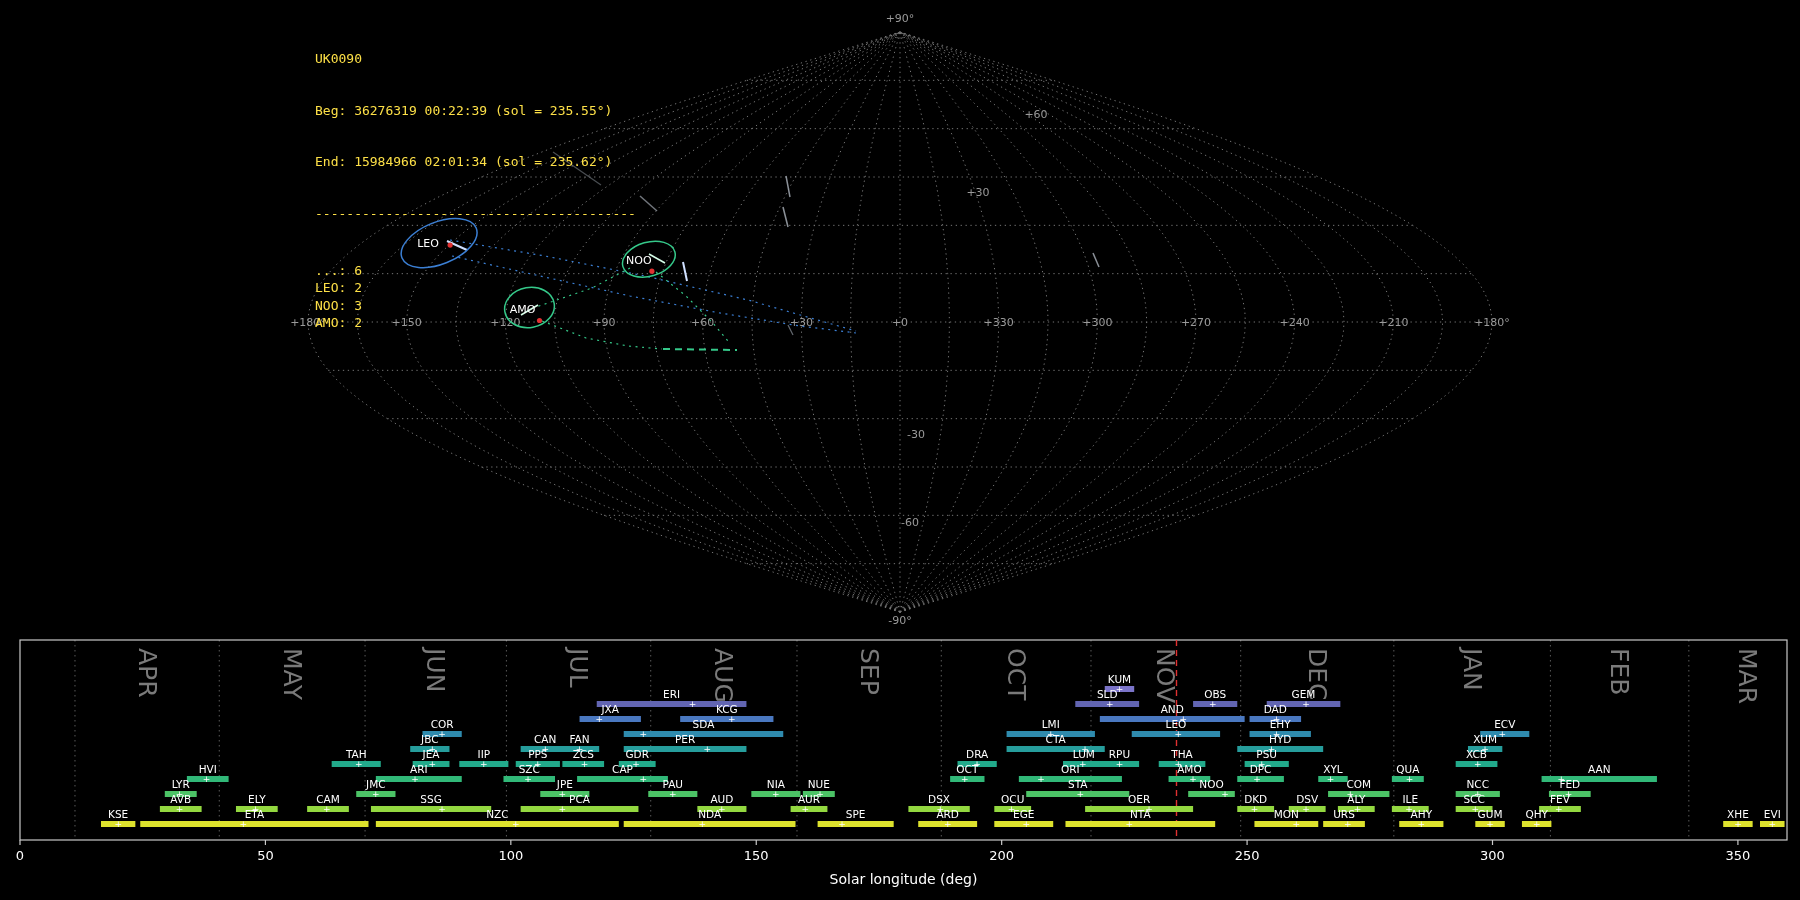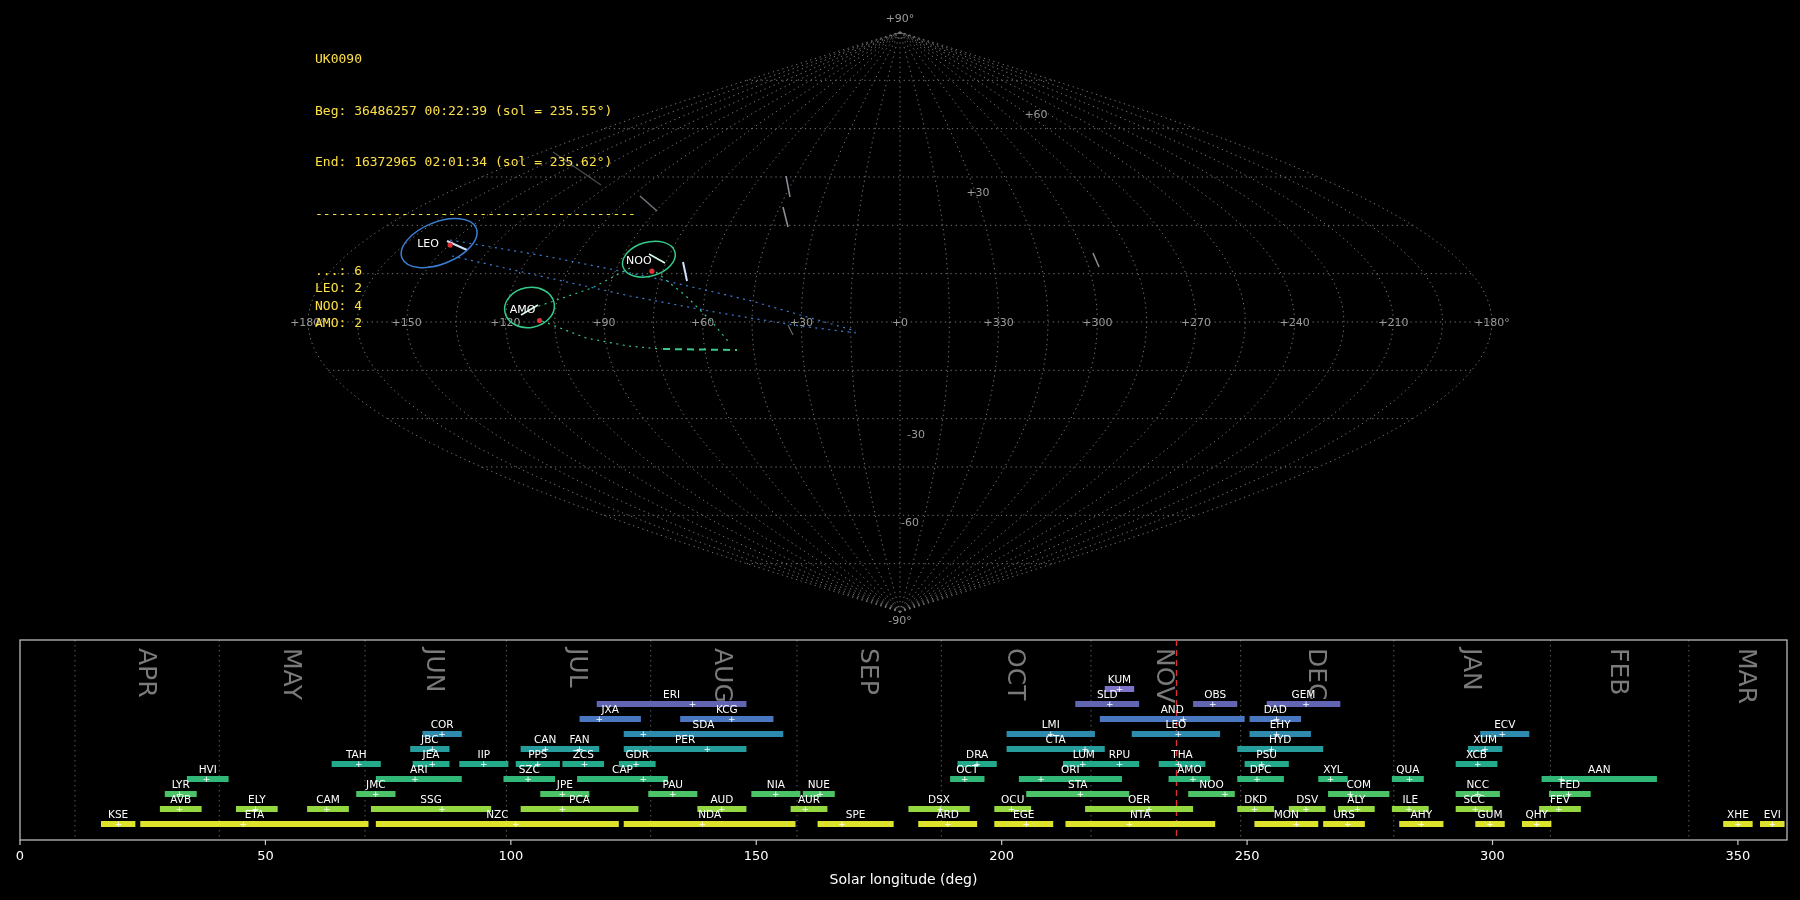--- a/index.html
+++ b/index.html
@@ -7,24 +7,24 @@
   #plot{position:absolute;left:0;top:0;}
   #info{position:absolute;left:315px;top:16px;color:#fde047;font:13px/1.32 "DejaVu Sans Mono",monospace;white-space:pre;z-index:2;}
   #counts{margin-top:6px;}
   text{font-family:"DejaVu Sans","Liberation Sans",sans-serif;}
 </style>
 </head>
 <body>
 
 <div id="info">
   <div>UK0090</div>
-  <div>Beg: 36486257 00:22:39 (sol = 235.55°)</div>
-  <div>End: 16372965 02:01:34 (sol = 235.62°)</div>
+  <div>Beg: 36276319 00:22:39 (sol = 235.55°)</div>
+  <div>End: 15984966 02:01:34 (sol = 235.62°)</div>
   <div>-----------------------------------------</div>
-  <div id="counts"><div>...: 6</div><div>LEO: 2</div><div>NOO: 4</div><div>AMO: 2</div></div>
+  <div id="counts"><div>...: 6</div><div>LEO: 2</div><div>NOO: 3</div><div>AMO: 2</div></div>
 </div>
 
 <svg id="plot" width="1800" height="900" viewBox="0 0 1800 900">
     <g stroke="#8a8a8a" fill="none" stroke-width="1" stroke-dasharray="1.3 3.6" opacity="0.85">
       <polyline points="900.0,612.0 931.0,602.3 961.9,592.7 992.6,583.0 1023.1,573.3 1053.2,563.7 1082.9,554.0 1112.2,544.3 1140.8,534.7 1168.8,525.0 1196.0,515.3 1222.4,505.7 1248.0,496.0 1272.6,486.3 1296.1,476.7 1318.6,467.0 1339.9,457.3 1360.1,447.7 1378.9,438.0 1396.5,428.3 1412.7,418.7 1427.5,409.0 1440.8,399.3 1452.7,389.7 1463.0,380.0 1471.8,370.3 1479.1,360.7 1484.7,351.0 1488.8,341.3 1491.2,331.7 1492.0,322.0 1491.2,312.3 1488.8,302.7 1484.7,293.0 1479.1,283.3 1471.8,273.7 1463.0,264.0 1452.7,254.3 1440.8,244.7 1427.5,235.0 1412.7,225.3 1396.5,215.7 1378.9,206.0 1360.1,196.3 1339.9,186.7 1318.6,177.0 1296.1,167.3 1272.6,157.7 1248.0,148.0 1222.4,138.3 1196.0,128.7 1168.8,119.0 1140.8,109.3 1112.2,99.7 1082.9,90.0 1053.2,80.3 1023.1,70.7 992.6,61.0 961.9,51.3 931.0,41.7 900.0,32.0"></polyline>
       <polyline points="900.0,612.0 928.4,602.3 956.7,592.7 984.9,583.0 1012.8,573.3 1040.5,563.7 1067.7,554.0 1094.5,544.3 1120.7,534.7 1146.4,525.0 1171.3,515.3 1195.6,505.7 1219.0,496.0 1241.5,486.3 1263.1,476.7 1283.7,467.0 1303.3,457.3 1321.7,447.7 1339.0,438.0 1355.1,428.3 1370.0,418.7 1383.5,409.0 1395.8,399.3 1406.6,389.7 1416.1,380.0 1424.2,370.3 1430.8,360.7 1436.0,351.0 1439.7,341.3 1441.9,331.7 1442.7,322.0 1441.9,312.3 1439.7,302.7 1436.0,293.0 1430.8,283.3 1424.2,273.7 1416.1,264.0 1406.6,254.3 1395.8,244.7 1383.5,235.0 1370.0,225.3 1355.1,215.7 1339.0,206.0 1321.7,196.3 1303.3,186.7 1283.7,177.0 1263.1,167.3 1241.5,157.7 1219.0,148.0 1195.6,138.3 1171.3,128.7 1146.4,119.0 1120.7,109.3 1094.5,99.7 1067.7,90.0 1040.5,80.3 1012.8,70.7 984.9,61.0 956.7,51.3 928.4,41.7 900.0,32.0"></polyline>
       <polyline points="900.0,612.0 925.8,602.3 951.6,592.7 977.2,583.0 1002.6,573.3 1027.7,563.7 1052.4,554.0 1076.8,544.3 1100.7,534.7 1124.0,525.0 1146.7,515.3 1168.7,505.7 1190.0,496.0 1210.5,486.3 1230.1,476.7 1248.8,467.0 1266.6,457.3 1283.4,447.7 1299.1,438.0 1313.7,428.3 1327.2,418.7 1339.6,409.0 1350.7,399.3 1360.6,389.7 1369.2,380.0 1376.5,370.3 1382.6,360.7 1387.3,351.0 1390.6,341.3 1392.7,331.7 1393.3,322.0 1392.7,312.3 1390.6,302.7 1387.3,293.0 1382.6,283.3 1376.5,273.7 1369.2,264.0 1360.6,254.3 1350.7,244.7 1339.6,235.0 1327.2,225.3 1313.7,215.7 1299.1,206.0 1283.4,196.3 1266.6,186.7 1248.8,177.0 1230.1,167.3 1210.5,157.7 1190.0,148.0 1168.7,138.3 1146.7,128.7 1124.0,119.0 1100.7,109.3 1076.8,99.7 1052.4,90.0 1027.7,80.3 1002.6,70.7 977.2,61.0 951.6,51.3 925.8,41.7 900.0,32.0"></polyline>
       <polyline points="900.0,612.0 923.2,602.3 946.4,592.7 969.5,583.0 992.3,573.3 1014.9,563.7 1037.2,554.0 1059.1,544.3 1080.6,534.7 1101.6,525.0 1122.0,515.3 1141.8,505.7 1161.0,496.0 1179.4,486.3 1197.1,476.7 1214.0,467.0 1230.0,457.3 1245.1,447.7 1259.2,438.0 1272.4,428.3 1284.5,418.7 1295.6,409.0 1305.6,399.3 1314.5,389.7 1322.3,380.0 1328.9,370.3 1334.3,360.7 1338.5,351.0 1341.6,341.3 1343.4,331.7 1344.0,322.0 1343.4,312.3 1341.6,302.7 1338.5,293.0 1334.3,283.3 1328.9,273.7 1322.3,264.0 1314.5,254.3 1305.6,244.7 1295.6,235.0 1284.5,225.3 1272.4,215.7 1259.2,206.0 1245.1,196.3 1230.0,186.7 1214.0,177.0 1197.1,167.3 1179.4,157.7 1161.0,148.0 1141.8,138.3 1122.0,128.7 1101.6,119.0 1080.6,109.3 1059.1,99.7 1037.2,90.0 1014.9,80.3 992.3,70.7 969.5,61.0 946.4,51.3 923.2,41.7 900.0,32.0"></polyline>
       <polyline points="900.0,612.0 920.7,602.3 941.3,592.7 961.7,583.0 982.1,573.3 1002.1,563.7 1022.0,554.0 1041.4,544.3 1060.5,534.7 1079.2,525.0 1097.3,515.3 1115.0,505.7 1132.0,496.0 1148.4,486.3 1164.1,476.7 1179.1,467.0 1193.3,457.3 1206.7,447.7 1219.3,438.0 1231.0,428.3 1241.8,418.7 1251.7,409.0 1260.5,399.3 1268.5,389.7 1275.4,380.0 1281.2,370.3 1286.0,360.7 1289.8,351.0 1292.5,341.3 1294.1,331.7 1294.7,322.0 1294.1,312.3 1292.5,302.7 1289.8,293.0 1286.0,283.3 1281.2,273.7 1275.4,264.0 1268.5,254.3 1260.5,244.7 1251.7,235.0 1241.8,225.3 1231.0,215.7 1219.3,206.0 1206.7,196.3 1193.3,186.7 1179.1,177.0 1164.1,167.3 1148.4,157.7 1132.0,148.0 1115.0,138.3 1097.3,128.7 1079.2,119.0 1060.5,109.3 1041.4,99.7 1022.0,90.0 1002.1,80.3 982.1,70.7 961.7,61.0 941.3,51.3 920.7,41.7 900.0,32.0"></polyline>
       <polyline points="900.0,612.0 918.1,602.3 936.1,592.7 954.0,583.0 971.8,573.3 989.4,563.7 1006.7,554.0 1023.8,544.3 1040.5,534.7 1056.8,525.0 1072.7,515.3 1088.1,505.7 1103.0,496.0 1117.3,486.3 1131.1,476.7 1144.2,467.0 1156.6,457.3 1168.4,447.7 1179.4,438.0 1189.6,428.3 1199.1,418.7 1207.7,409.0 1215.5,399.3 1222.4,389.7 1228.4,380.0 1233.6,370.3 1237.8,360.7 1241.1,351.0 1243.4,341.3 1244.9,331.7 1245.3,322.0 1244.9,312.3 1243.4,302.7 1241.1,293.0 1237.8,283.3 1233.6,273.7 1228.4,264.0 1222.4,254.3 1215.5,244.7 1207.7,235.0 1199.1,225.3 1189.6,215.7 1179.4,206.0 1168.4,196.3 1156.6,186.7 1144.2,177.0 1131.1,167.3 1117.3,157.7 1103.0,148.0 1088.1,138.3 1072.7,128.7 1056.8,119.0 1040.5,109.3 1023.8,99.7 1006.7,90.0 989.4,80.3 971.8,70.7 954.0,61.0 936.1,51.3 918.1,41.7 900.0,32.0"></polyline>

